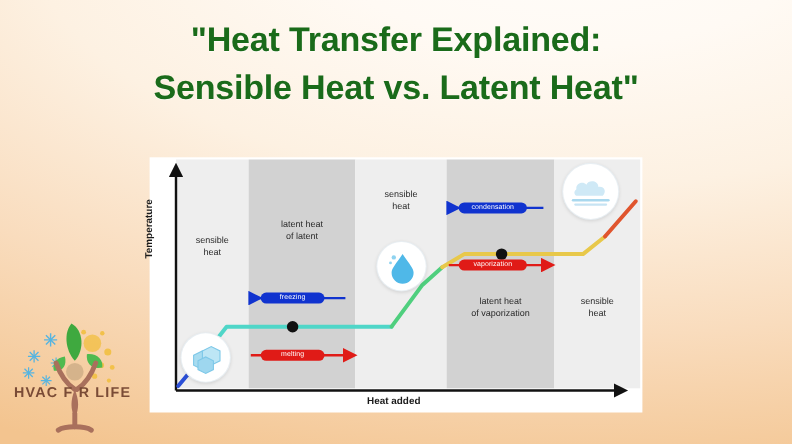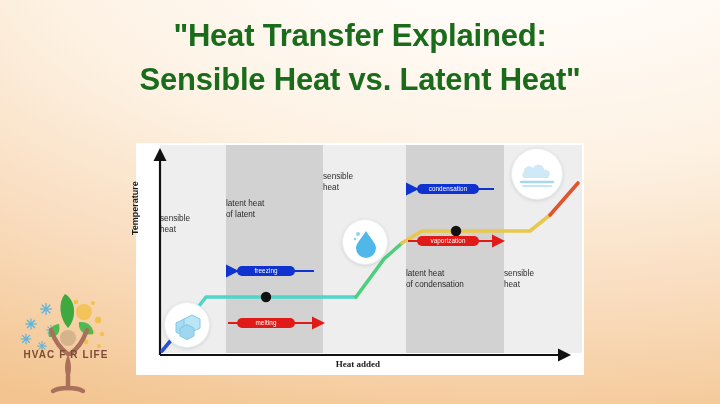--- a/index.html
+++ b/index.html
@@ -29,33 +29,33 @@
     position:absolute;left:136px;top:143px;width:448px;height:232px;
     background:#ffffff;
   }
   
   #plot{position:absolute;left:0;top:0;width:448px;height:232px;}
   .band{position:absolute;top:2px;height:208px;}
   .band.light{background:#eeeeee;}
   .band.dark{background:#d2d2d2;}
 
   .bandlabel{
-    position:absolute;text-align:left;color:#2b2b2b;
+    position:absolute;text-align:center;color:#2b2b2b;
     font-size:8.2px;line-height:1.38;white-space:nowrap;
   }
 
   
   #axes{position:absolute;left:0;top:0;width:448px;height:232px;}
 
   .axislabel{position:absolute;color:#1a1a1a;font-size:9px;font-weight:bold;}
   #ylab{
     left:-6px;top:92px;transform:rotate(-90deg);transform-origin:left top;
     white-space:nowrap;
   }
-  #xlab{left:0;top:216px;width:444px;text-align:center;font-weight:bold;font-family:Liberation Serif, serif;}
+  #xlab{left:0;top:216px;width:444px;text-align:center;font-weight:bold;}
 
   
   .pill{
     position:absolute;height:10px;border-radius:5px;
     color:#ffffff;font-size:6.3px;line-height:10px;text-align:center;
     white-space:nowrap;letter-spacing:.1px;
   }
   .pill.blue{background:#1033cf;}
   .pill.red{background:#e01b17;}
 
@@ -63,21 +63,21 @@
   .iconcircle{
     position:absolute;border-radius:50%;background:#ffffff;
     box-shadow:0 0 0 1px #e8eef2, 0 1px 4px rgba(0,0,0,.18);
     overflow:hidden;
   }
 
   
   #logo{position:absolute;left:6px;top:272px;width:128px;height:126px;}
   #logotext{
     position:absolute;left:6px;top:349px;width:120px;text-align:center;
-    color:#7a4b36;font-size:10px;font-weight:bold;letter-spacing:1.1px;
+    color:#7a4b36;font-size:13px;font-weight:bold;letter-spacing:1.1px;
     white-space:nowrap;
   }
 </style>
 </head>
 <body>
 
 <div id="slide">
 
   <div id="title">
     <span class="ln">"Heat Transfer Explained:</span>
@@ -166,21 +166,21 @@
       <div class="bandlabel" style="left:90px;top:55px;width:97px;">
         <span>latent heat</span><br>
         <span>of latent</span>
       </div>
       <div class="bandlabel" style="left:187px;top:28px;width:83px;">
         <span>sensible</span><br>
         <span>heat</span>
       </div>
       <div class="bandlabel" style="left:270px;top:125px;width:98px;">
         <span>latent heat</span><br>
-        <span>of condensation</span>
+        <span>of vaporization</span>
       </div>
       <div class="bandlabel" style="left:368px;top:125px;width:78px;">
         <span>sensible</span><br>
         <span>heat</span>
       </div>
 
       <svg id="axes" viewBox="0 0 448 232">
         <defs>
           <marker id="axarrow" markerWidth="7" markerHeight="7" refX="1" refY="3" orient="auto">
             <path d="M0,0 L6,3 L0,6 Z" fill="#111"></path>

